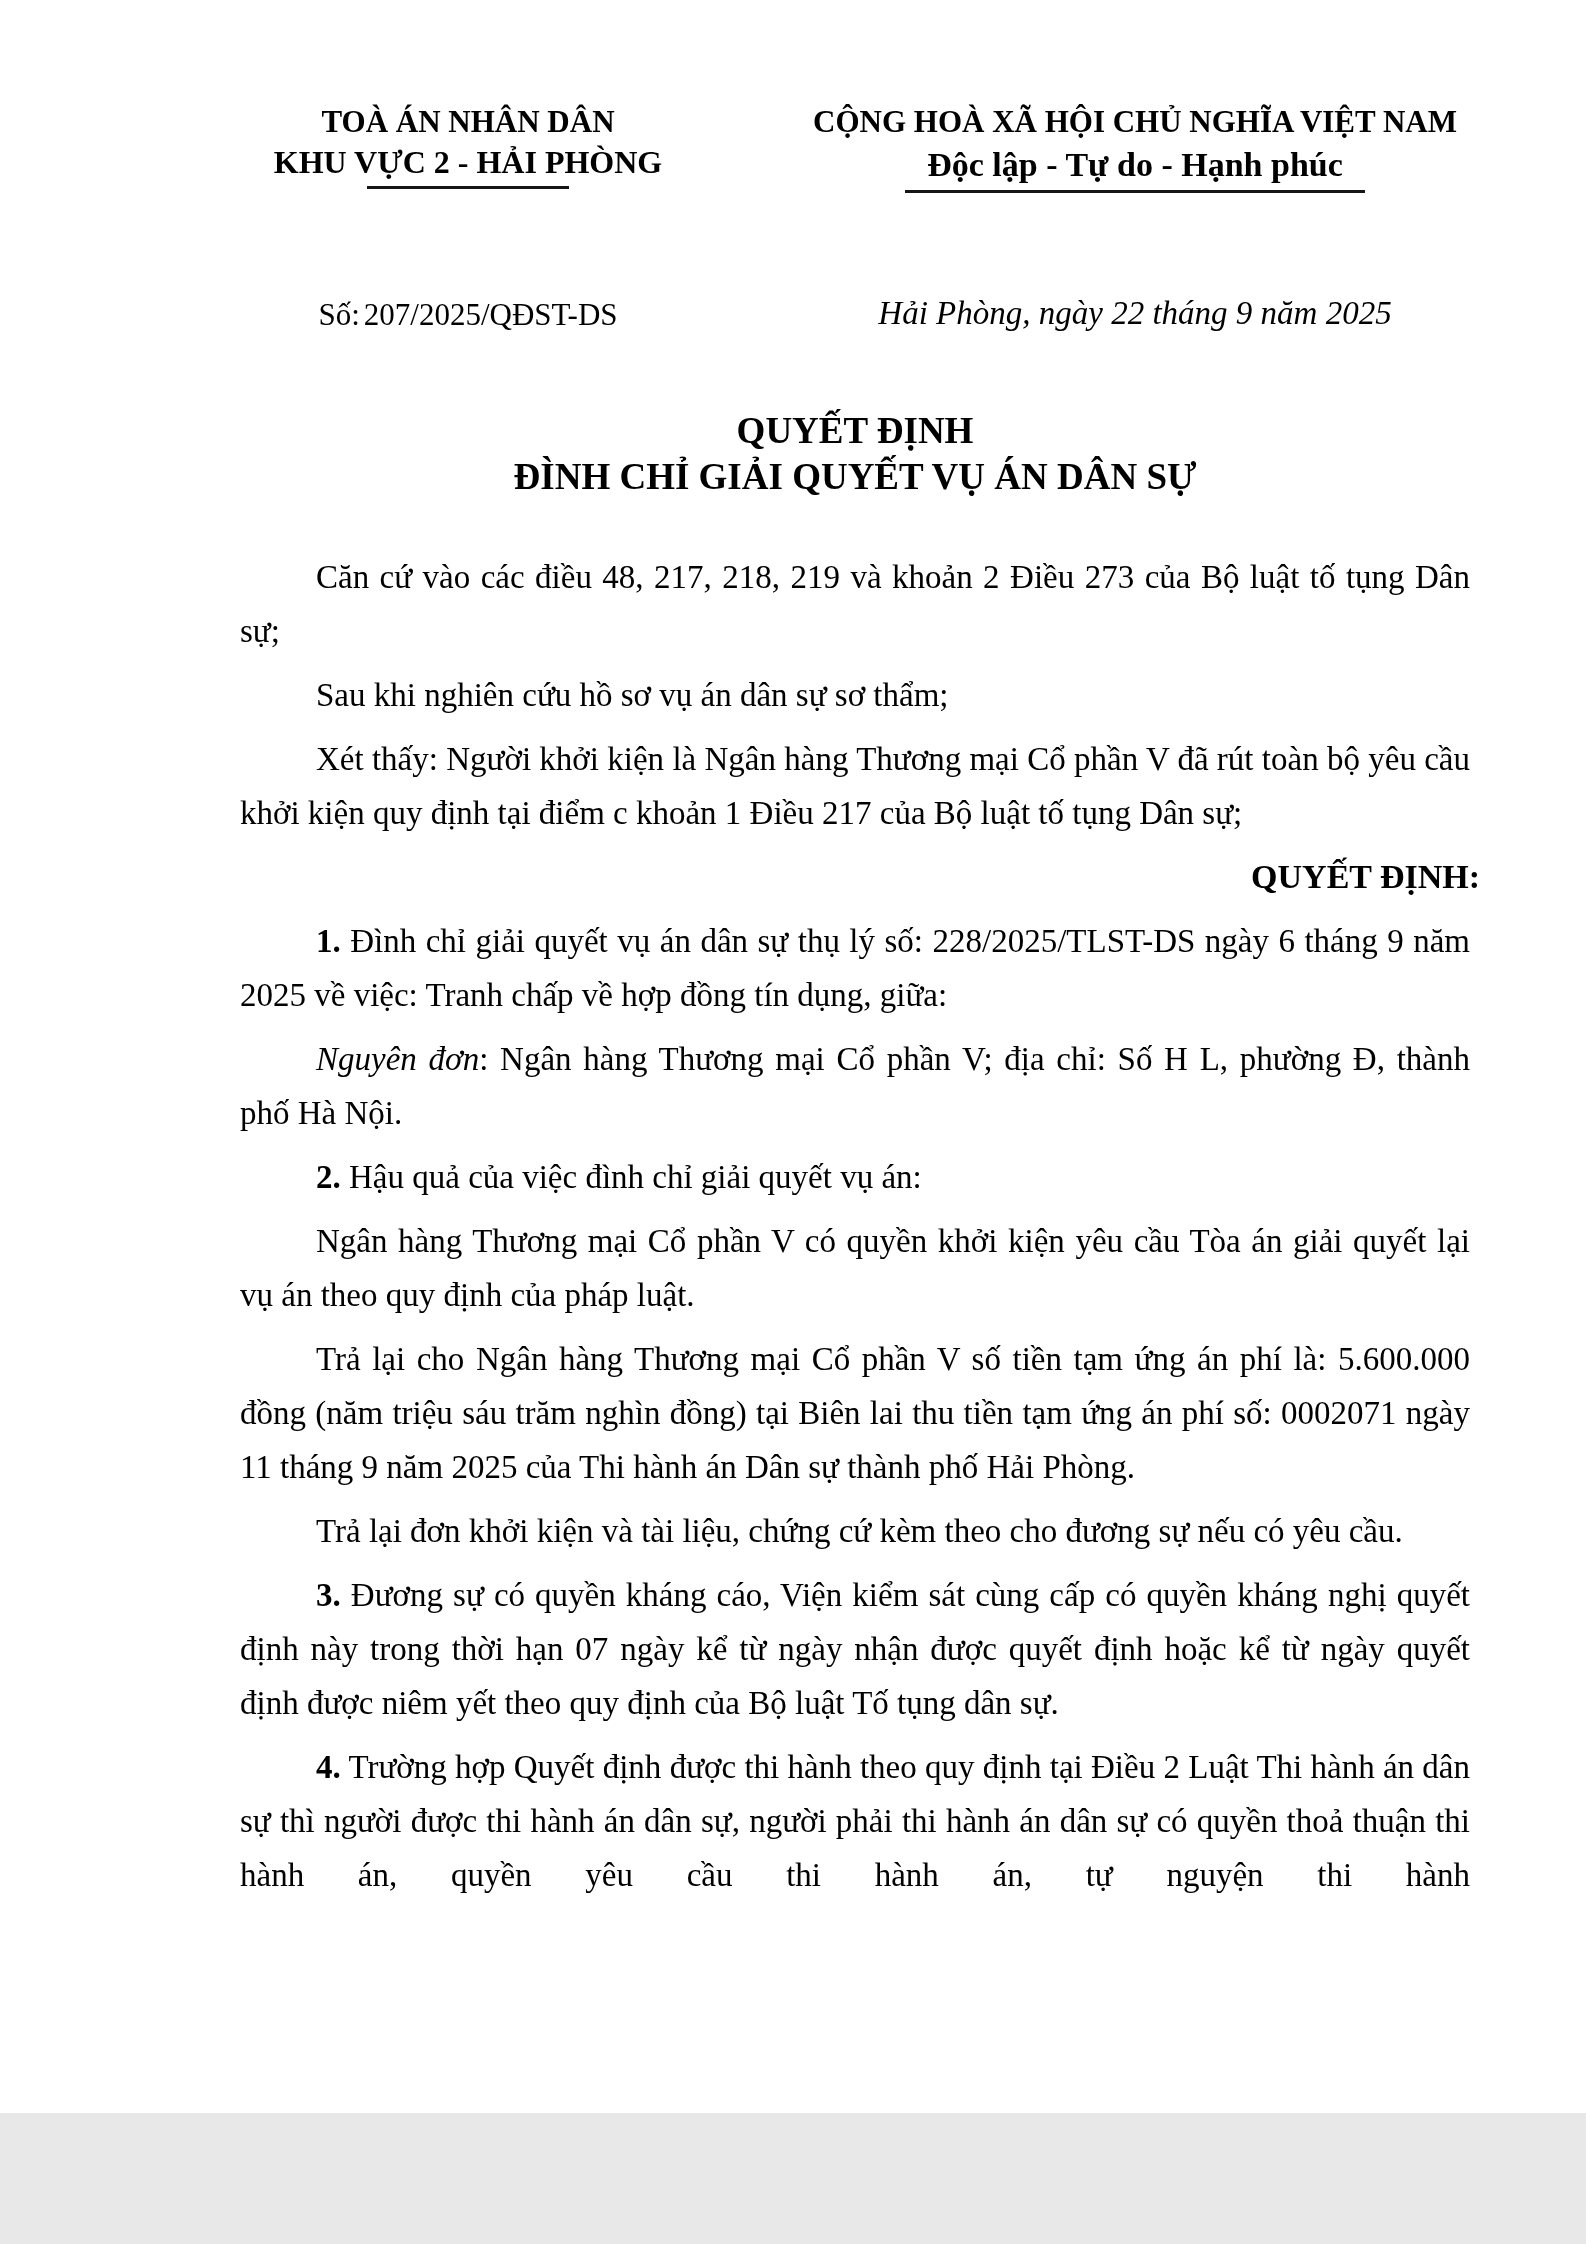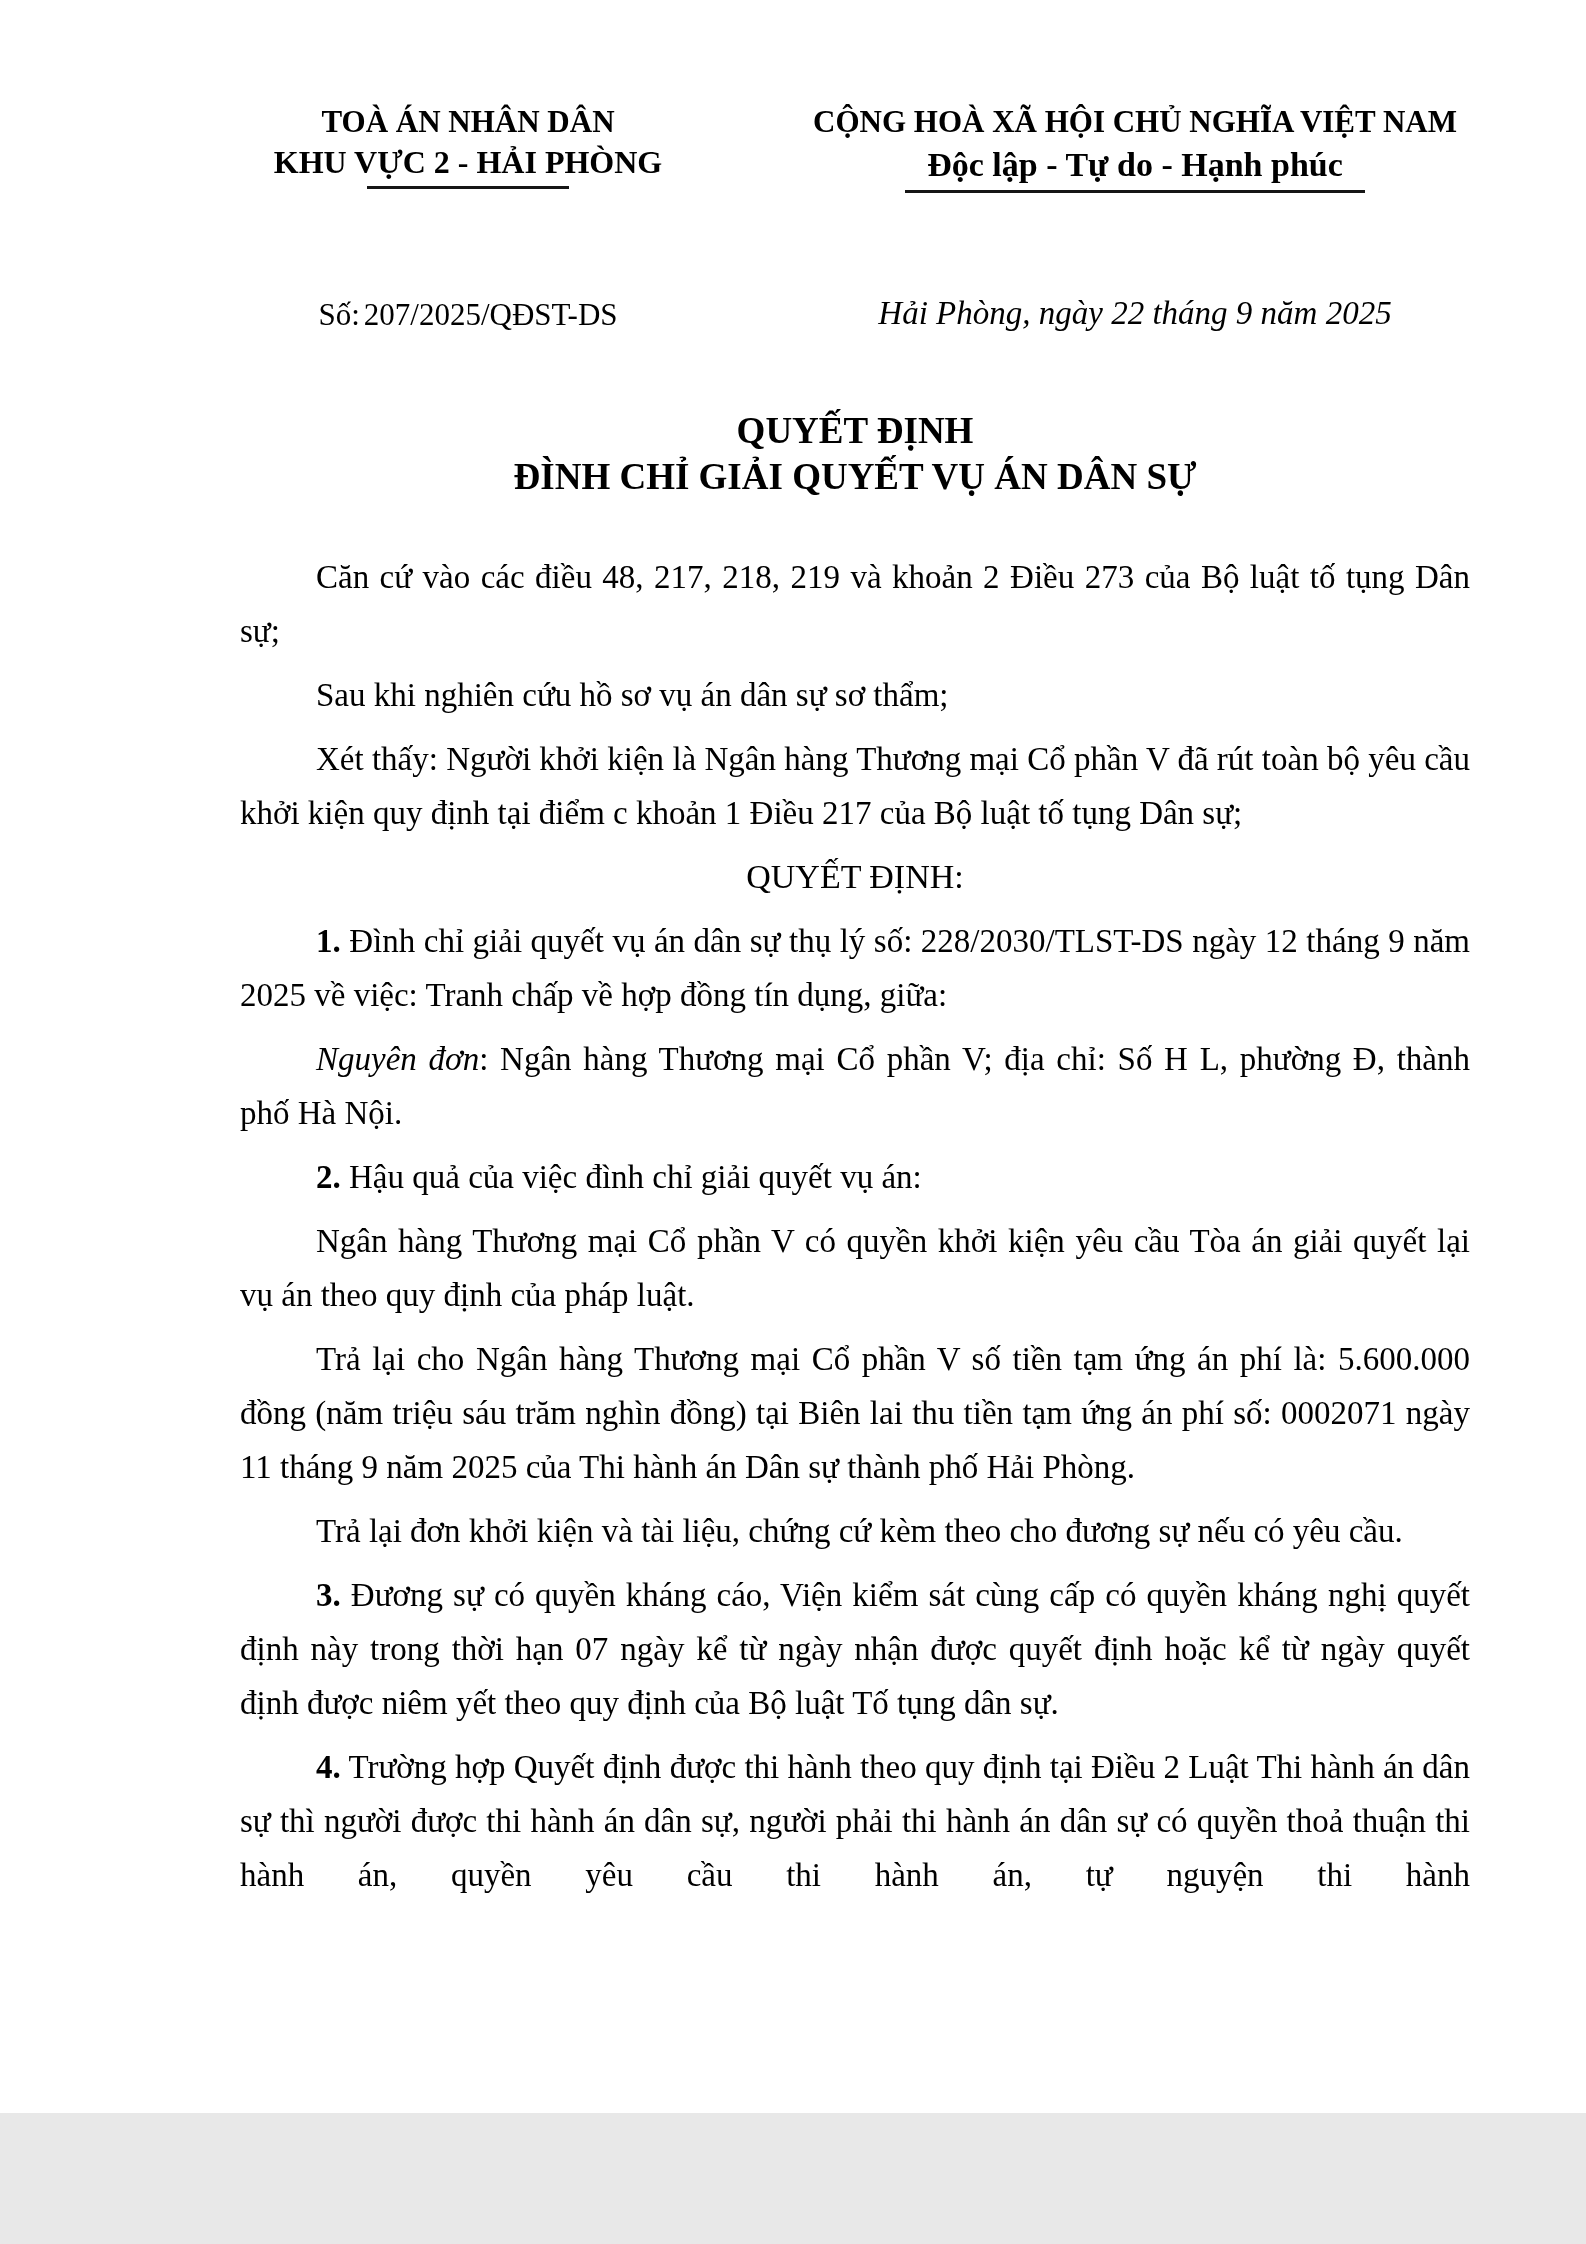--- a/index.html
+++ b/index.html
@@ -52,23 +52,23 @@
     margin: 10px;
     text-align: justify;
     text-indent: 76px;
   }
   .para .bnum { font-weight: bold; }
   .para .ital { font-style: italic; }
   .para.cut { text-align-last: justify; }
 
   .decision-heading {
     margin: 0;
-    text-align: center;
+    text-align: right;
     text-indent: 0;
-    font-weight: normal;
+    font-weight: bold;
     font-size: 34px;
     line-height: 54px;
   }
 </style>
 </head>
 <body>
 
 <div class="page">
 
   <div class="header">
@@ -92,21 +92,21 @@
   </div>
 
   <div class="content">
 
     <p class="para"><span>Căn cứ vào các điều 48, 217, 218, 219 và khoản 2 Điều 273 của Bộ luật tố tụng Dân sự;</span></p>
     <p class="para"><span>Sau khi nghiên cứu hồ sơ vụ án dân sự sơ thẩm;</span></p>
     <p class="para"><span>Xét thấy: Người khởi kiện là Ngân hàng Thương mại Cổ phần V đã rút toàn bộ yêu cầu khởi kiện quy định tại điểm c khoản 1 Điều 217 của Bộ luật tố tụng Dân sự;</span></p>
 
     <p class="decision-heading">QUYẾT ĐỊNH:</p>
 
-    <p class="para"><b class="bnum">1.</b><span> Đình chỉ giải quyết vụ án dân sự thụ lý số: 228/2030/TLST-DS ngày 12 tháng 9 năm 2025 về việc: Tranh chấp về hợp đồng tín dụng, giữa:</span></p>
+    <p class="para"><b class="bnum">1.</b><span> Đình chỉ giải quyết vụ án dân sự thụ lý số: 228/2025/TLST-DS ngày 6 tháng 9 năm 2025 về việc: Tranh chấp về hợp đồng tín dụng, giữa:</span></p>
 
     <p class="para"><i class="ital">Nguyên đơn</i><span>: Ngân hàng Thương mại Cổ phần V; địa chỉ: Số H L, phường Đ, thành phố Hà Nội.</span></p>
 
 
     <p class="para"><b class="bnum">2.</b><span> Hậu quả của việc đình chỉ giải quyết vụ án:</span></p>
 
     <p class="para"><span>Ngân hàng Thương mại Cổ phần V có quyền khởi kiện yêu cầu Tòa án giải quyết lại vụ án theo quy định của pháp luật.</span></p>
 
     <p class="para"><span>Trả lại cho Ngân hàng Thương mại Cổ phần V số tiền tạm ứng án phí là: 5.600.000 đồng (năm triệu sáu trăm nghìn đồng) tại Biên lai thu tiền tạm ứng án phí số: 0002071 ngày 11 tháng 9 năm 2025 của Thi hành án Dân sự thành phố Hải Phòng.</span></p>
 

